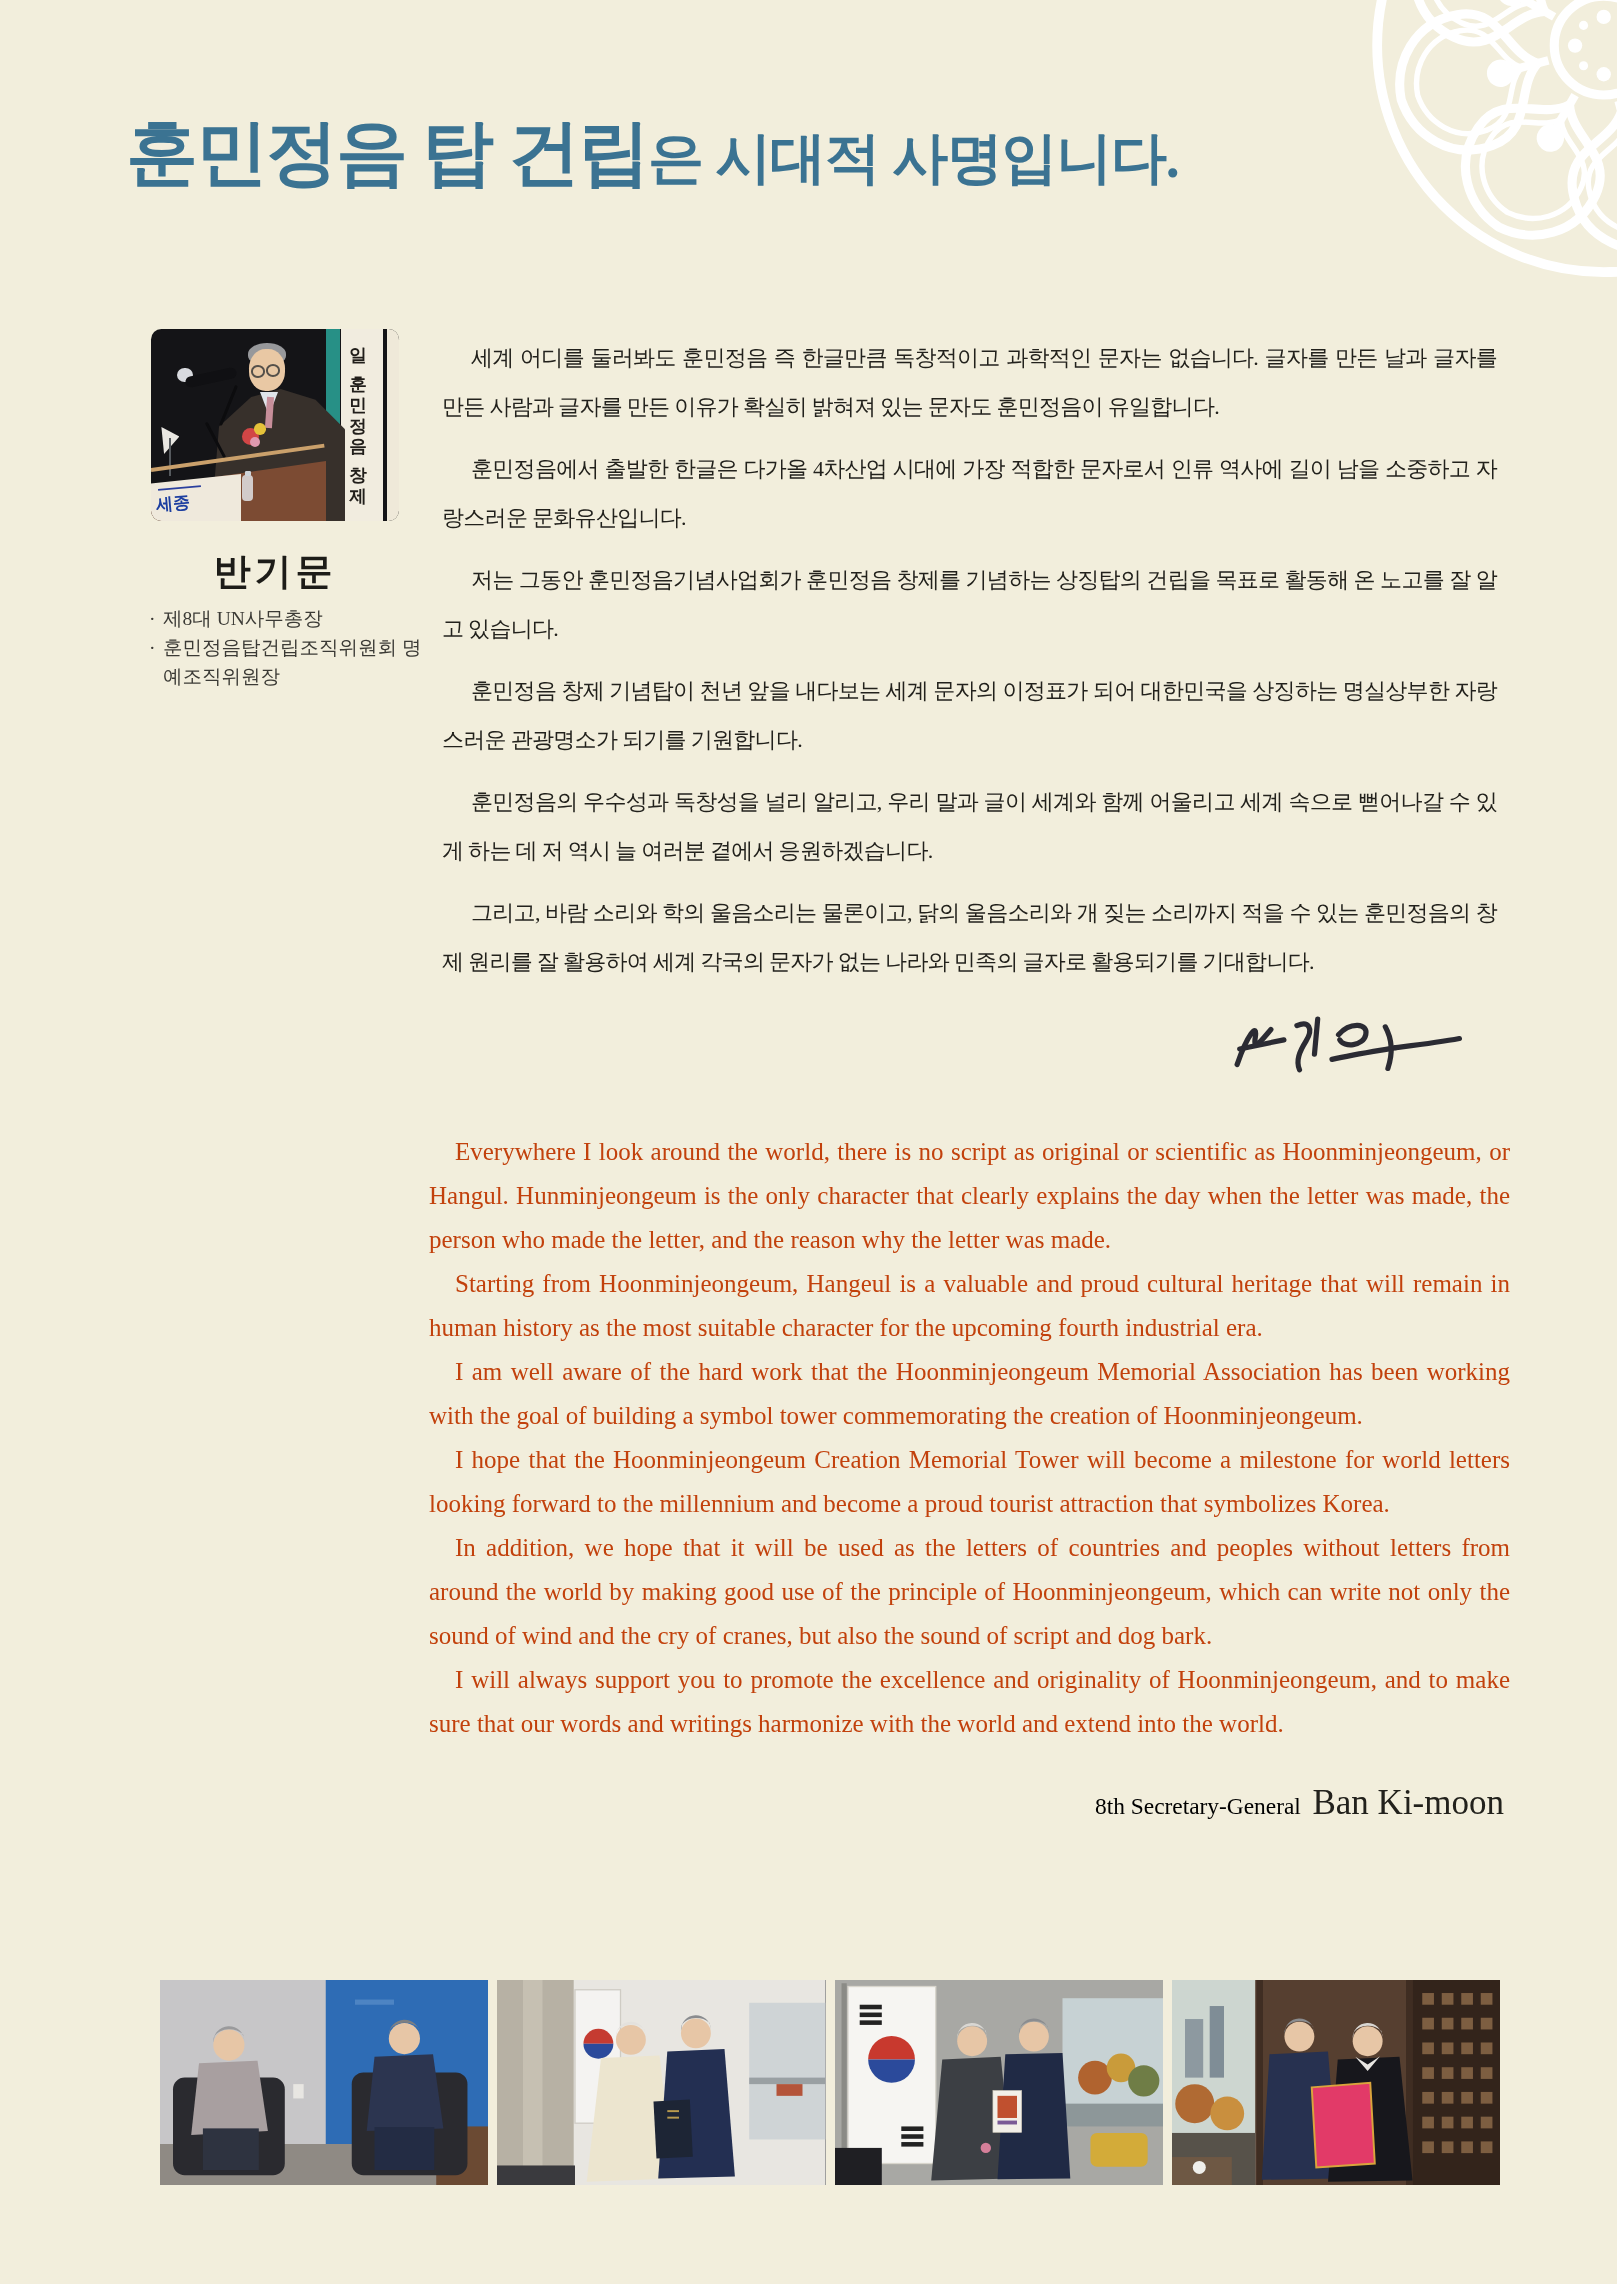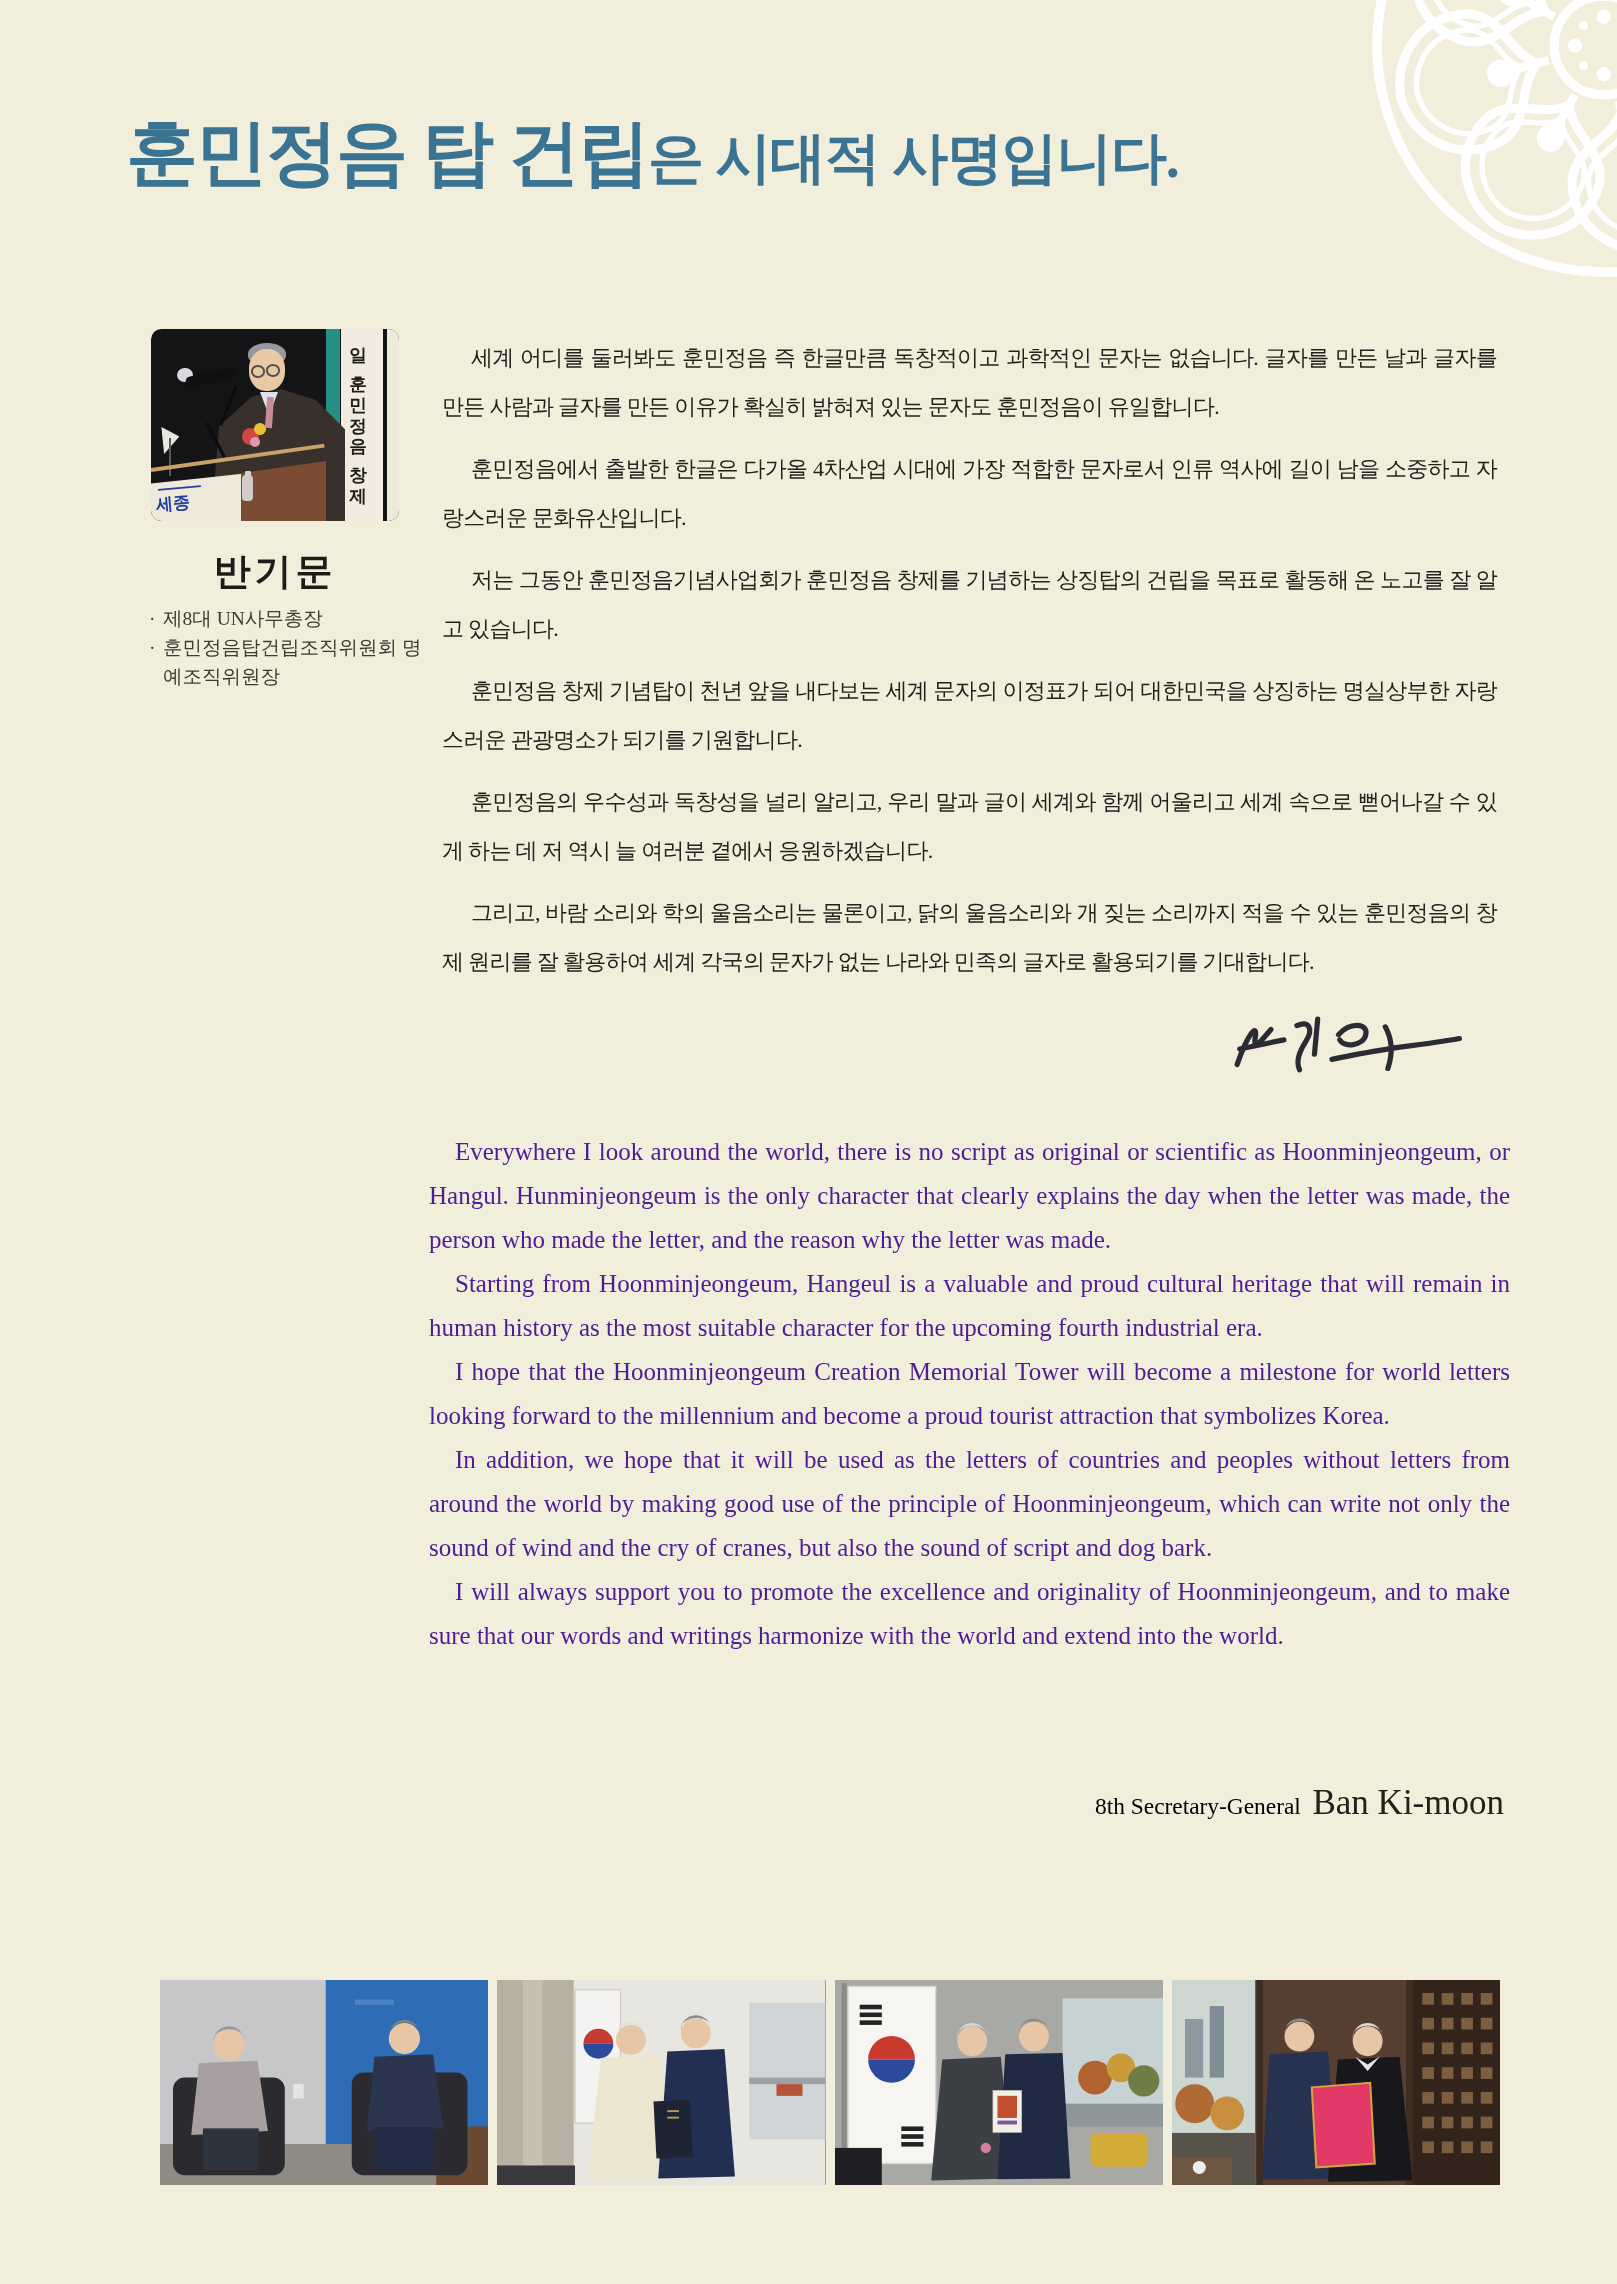--- a/index.html
+++ b/index.html
@@ -60,21 +60,21 @@
   .credentials{position:absolute; left:145px; top:604px; width:280px; font-size:19.5px;
     line-height:29px; color:#3b3a35;}
   .cred-item{position:relative; padding-left:18px;}
   .cred-item .bullet{position:absolute; left:3.9px; top:0;}
   
   .kr-block{position:absolute; left:429px; top:320px; width:1081px;}
   .kr-block p{margin:13px; font-size:22px; line-height:49px; text-align:justify; text-indent:29px;
     color:#22211c; letter-spacing:-0.7px;}
   .signature{position:absolute; left:1228px; top:1011px; width:247px; height:72px;}
   .en-block{position:absolute; left:429px; top:1130px; width:1081px;}
-  .en-block p{margin:0; font-size:25px; line-height:44px; text-align:justify; text-indent:26px; color:#4c1d95;}
+  .en-block p{margin:0; font-size:25px; line-height:44px; text-align:justify; text-indent:26px; color:#c2410c;}
   .attribution{position:absolute; right:113px; top:1783px; white-space:nowrap; text-align:right;}
   .attribution .role{font-size:23.4px; color:#000000;}
   .attribution .name{font-size:35px; color:#22211c; margin-left:9px;}
   
   .photo-strip{position:absolute; left:160px; top:1980px; width:1340px; height:205px;
     display:flex; gap:9px;}
   .strip-photo{flex:1; height:205px; overflow:hidden; background:#888;}
   .strip-photo svg{display:block; width:100%; height:100%;}
 </style>
 </head>
@@ -174,20 +174,21 @@
       <path d="M170 36 C188 16 216 18 212 36 C208 54 178 56 172 44"></path>
       <path d="M160 74 C196 66 236 60 258 56"></path>
       <path d="M242 24 C252 42 254 64 246 88"></path>
       <path d="M258 56 C290 52 324 48 356 42"></path>
     </g>
   </svg>
 
   <div class="en-block">
     <p>Everywhere I look around the world, there is no script as original or scientific as Hoonminjeongeum, or Hangul. Hunminjeongeum is the only character that clearly explains the day when the letter was made, the person who made the letter, and the reason why the letter was made.</p>
     <p>Starting from Hoonminjeongeum, Hangeul is a valuable and proud cultural heritage that will remain in human history as the most suitable character for the upcoming fourth industrial era.</p>
+    <p>I am well aware of the hard work that the Hoonminjeongeum Memorial Association has been working with the goal of building a symbol tower commemorating the creation of Hoonminjeongeum.</p>
     <p>I hope that the Hoonminjeongeum Creation Memorial Tower will become a milestone for world letters looking forward to the millennium and become a proud tourist attraction that symbolizes Korea.</p>
     <p>In addition, we hope that it will be used as the letters of countries and peoples without letters from around the world by making good use of the principle of Hoonminjeongeum, which can write not only the sound of wind and the cry of cranes, but also the sound of script and dog bark.</p>
     <p>I will always support you to promote the excellence and originality of Hoonminjeongeum, and to make sure that our words and writings harmonize with the world and extend into the world.</p>
   </div>
 
   <div class="attribution">
     <span class="role">8th Secretary-General</span>
     <span class="name">Ban Ki-moon</span>
   </div>
 

